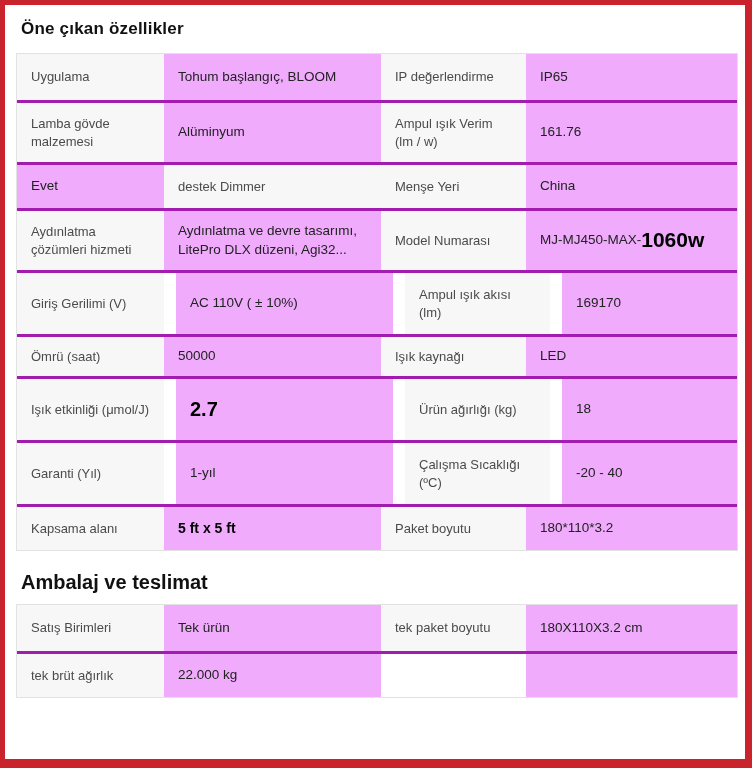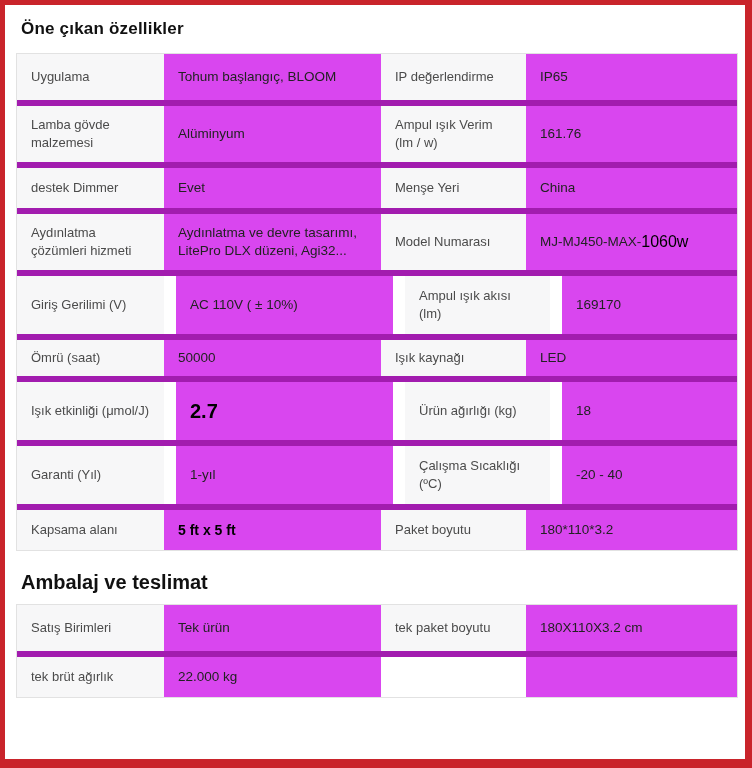--- a/index.html
+++ b/index.html
@@ -25,47 +25,47 @@
   .section-title.sub  { font-size: 20px; margin: 20px 0 10px 5px; }
   .spec-table {
     border: 1px solid #e2e2e2;
     width: 722px;
     background: #fff;
   }
   .row {
     display: grid;
     grid-template-columns: 147px 217px 145px 1fr;
   }
-  .row + .row { border-top: 6px solid #a21caf; }
+  .row + .row { border-top: 3px solid #a21caf; }
   .cell {
     display: flex;
     align-items: center;
     padding: 6px 14px;
     line-height: 1.35;
   }
   .lbl {
     background: #f7f7f8;
     color: #4b4b4b;
     font-size: 13px;
   }
   .lbl.empty { background: #fff; }
   .val {
-    background: #d946ef;
+    background: #f0abfc;
     color: #222;
     font-size: 13.5px;
   }
   .big-bold {
     font-weight: 700;
     font-size: 20px;
     color: #000;
   }
   .coverage { font-size: 14px; }
   .model-bold {
-    font-weight: 400;
-    font-size: 16px;
+    font-weight: 700;
+    font-size: 21px;
     color: #000;
   }
   
   .h46 { min-height: 46px; }
   .h42 { min-height: 42px; }
   .h58 { min-height: 58px; }
   .h62 { min-height: 62px; }
   .h64 { min-height: 64px; gap: 12px; }
 </style>
 </head>
@@ -85,22 +85,22 @@
     </div>
 
     <div class="row h62">
       <div class="cell lbl">Lamba gövde malzemesi</div>
       <div class="cell val">Alüminyum</div>
       <div class="cell lbl">Ampul ışık Verim (lm / w)</div>
       <div class="cell val">161.76</div>
     </div>
 
     <div class="row h46">
+      <div class="cell val">Evet</div>
       <div class="cell lbl">destek Dimmer</div>
-      <div class="cell val">Evet</div>
       <div class="cell lbl">Menşe Yeri</div>
       <div class="cell val">China</div>
     </div>
 
     <div class="row h62">
       <div class="cell lbl">Aydınlatma çözümleri hizmeti</div>
       <div class="cell val">Aydınlatma ve devre tasarımı, LitePro DLX düzeni, Agi32...</div>
       <div class="cell lbl">Model Numarası</div>
       <div class="cell val">
         <span>MJ-MJ450-MAX-</span>

